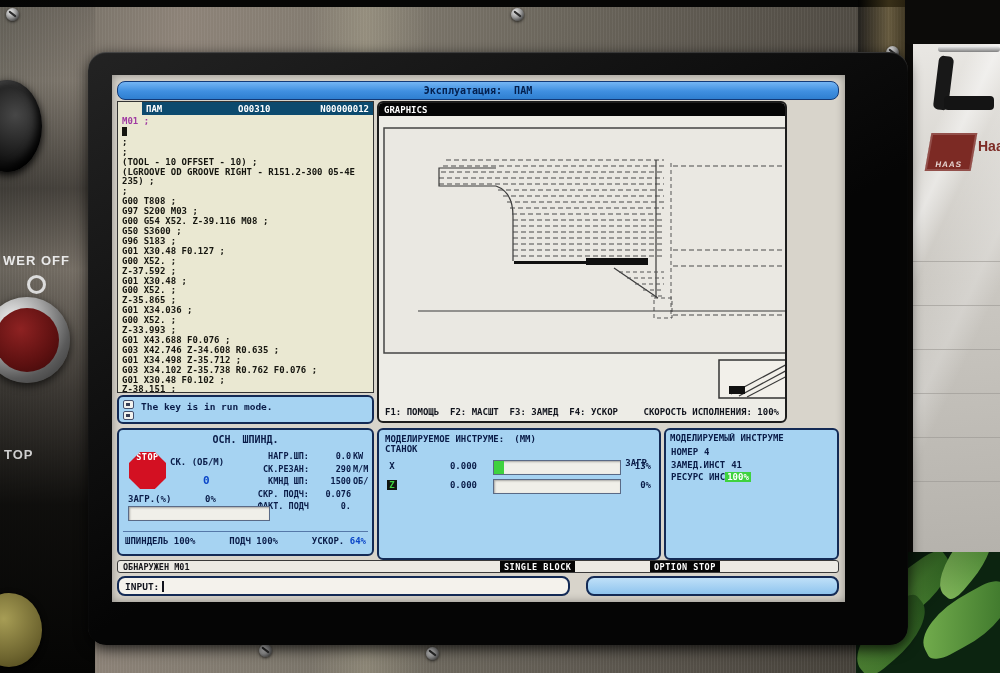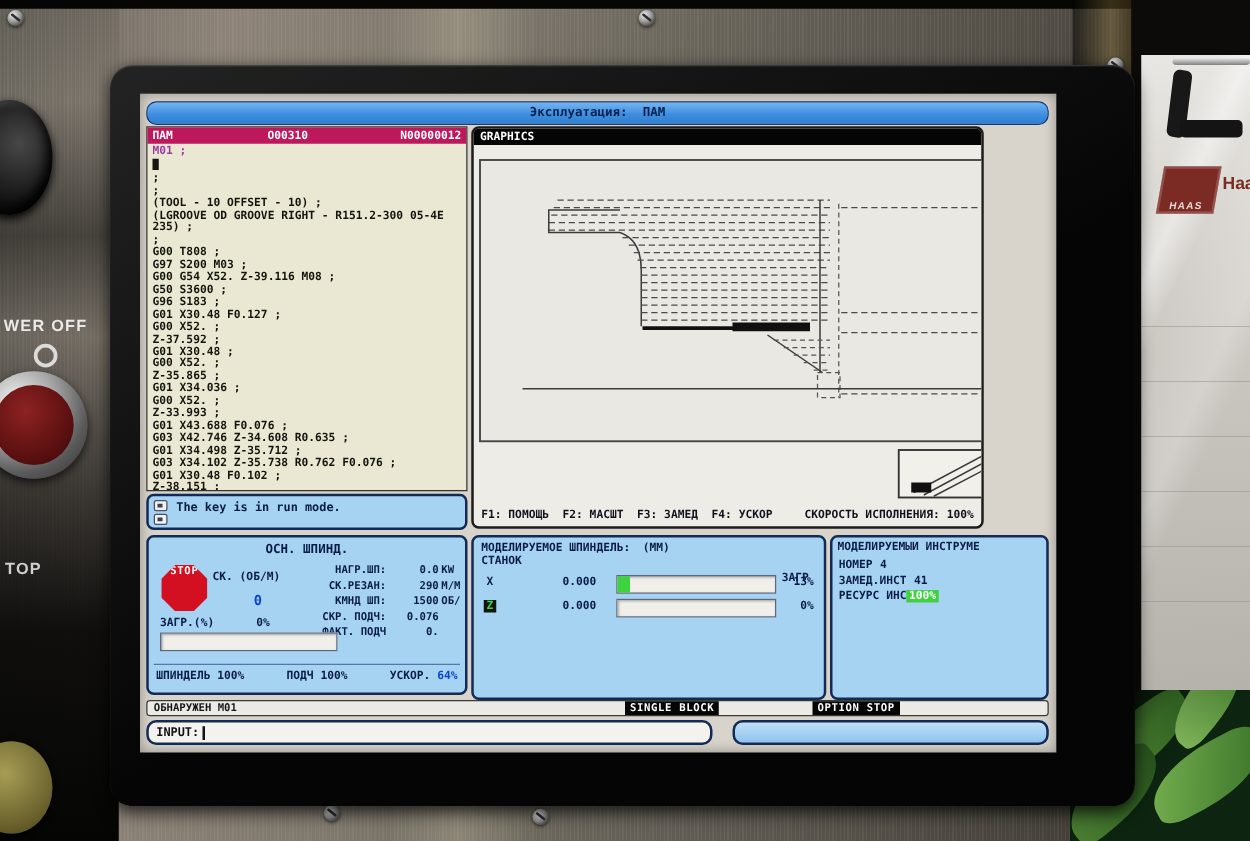--- a/index.html
+++ b/index.html
@@ -78,22 +78,22 @@
     box-shadow:0 4px 14px rgba(0,0,0,.8), inset 0 1px 1px rgba(255,255,255,.18);}
   #screen{position:absolute;left:24px;top:23px;width:733px;height:527px;background:#d8d4cb;
     box-shadow:inset 0 0 10px rgba(0,0,0,.35);color:#101a33;font-size:9px;font-weight:bold;}
   
   #title-bar{position:absolute;left:5px;top:6px;width:720px;height:17px;border-radius:8px;
     background:linear-gradient(#74b5f4 0%,#3f8fe0 55%,#2f7fd0 100%);border:1px solid #123a78;
     display:flex;align-items:center;justify-content:center;color:#04204e;font-size:10px;white-space:pre;}
   
   #program-panel{position:absolute;left:5px;top:26px;width:257px;height:292px;background:#eae8d2;
     border:1px solid #333;box-sizing:border-box;}
-  #program-header{height:13px;background:#be185d;color:#fff;display:flex;align-items:center;
-    font-size:9px;position:relative;}
+  #program-header{height:13px;background:#0c4a6e;color:#fff;display:flex;align-items:center;
+    font-size:9px;position:relative;margin-left:24px;}
   #program-header .ph-name{position:absolute;left:4px;}
   #program-header .ph-num{position:absolute;left:96px;}
   #program-header .ph-block{position:absolute;right:4px;}
   #program-body{position:absolute;left:0;top:13px;right:0;bottom:0;overflow:hidden;
     padding:2px 0 0 4px;color:#15150f;font-size:9px;line-height:9.9px;white-space:pre;}
   .code-line.m-code{color:#a03aa2;}
   .cursor{display:inline-block;width:5px;height:9px;background:#15150f;vertical-align:-1px;}
   
   #graphics-panel{position:absolute;left:265px;top:26px;width:410px;height:322px;background:#edece6;
     border:2px solid #1c1c1c;border-radius:6px;box-sizing:border-box;overflow:hidden;}
@@ -340,21 +340,21 @@
         <div id="spindle-divider"></div>
         <div id="spindle-overrides">
             <span class="ov-pair"><span class="ov-label">ШПИНДЕЛЬ </span><span class="ov-value">100%</span></span>
             <span class="ov-pair"><span class="ov-label">ПОДЧ </span><span class="ov-value">100%</span></span>
             <span class="ov-pair"><span class="ov-label">УСКОР. </span><span class="ov-value accent">64%</span></span>
           </div>
       </div>
 
       <div class="blue-panel" id="position-panel">
         <div id="pos-header">
-          <span>МОДЕЛИРУЕМОЕ ШПИНДЕЛЬ:</span>
+          <span>МОДЕЛИРУЕМОЕ ИНСТРУМЕ:</span>
           <span id="pos-units">(ММ)</span>
           <span id="pos-load-header">ЗАГР</span>
         </div>
         <div id="pos-frame">СТАНОК</div>
         <div id="axes-rows">
             <div class="axis-row">
               <span class="axis-name">X</span>
               <span class="axis-value">0.000</span>
               <div class="axis-bar">
                 <div class="fill" style="width: 8%;"></div>

